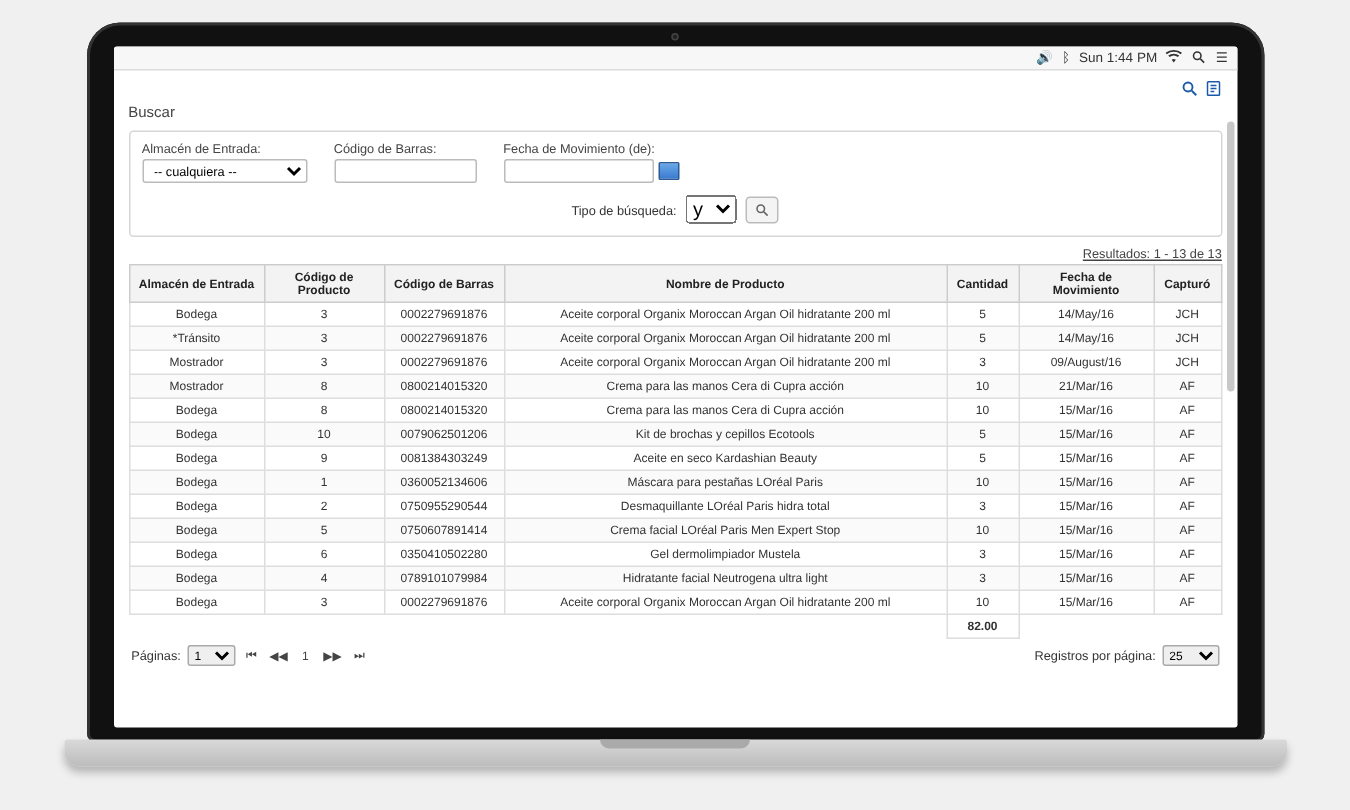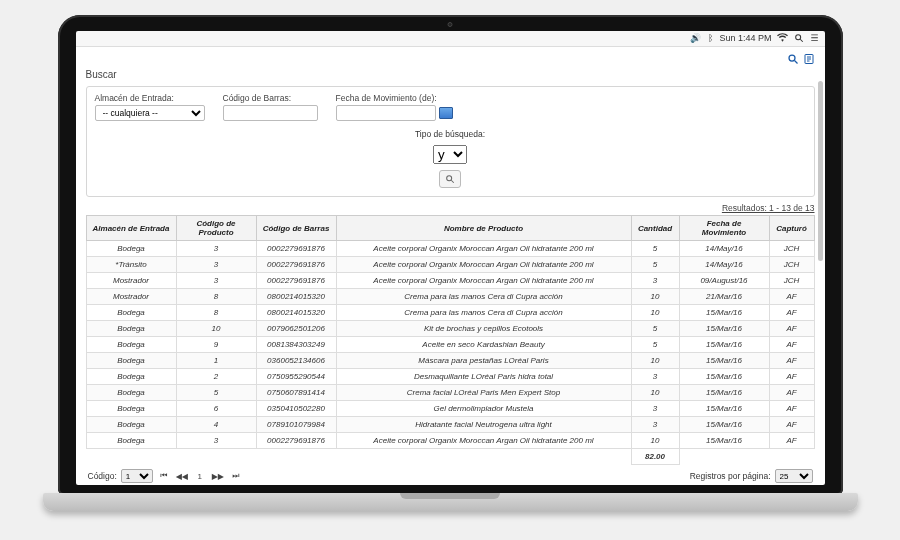--- a/index.html
+++ b/index.html
@@ -125,21 +125,20 @@
     border: 1px solid #2a5a9a;
     border-radius: 1px;
     display: inline-block;
   }
   .filter-row2 {
     display: flex;
     justify-content: center;
     align-items: center;
     gap: 6px;
     margin-top: 8px;
-    flex-direction: column;
   }
   .filter-row2 label { font-size: 8.5px; }
   .search-btn {
     width: 22px; height: 18px;
     border: 1px solid #bbb;
     border-radius: 3px;
     background: #f4f4f4;
     display: flex; align-items: center; justify-content: center;
     cursor: pointer;
   }
@@ -148,21 +147,20 @@
     text-align: right;
     font-size: 8.5px;
     color: #444;
     margin-bottom: 2px;
     text-decoration: underline;
   }
   table.data {
     width: 100%;
     border-collapse: collapse;
     font-size: 8px;
-    font-style: italic;
   }
   table.data th {
     background: #f3f3f3;
     border: 1px solid #ccc;
     padding: 3px 4px;
     font-weight: bold;
     color: #222;
     text-align: center;
   }
   table.data td {
@@ -431,21 +429,21 @@
             <tr>
               <td colspan="4" style="border:none;background:#fff"></td>
               <td>82.00</td>
               <td colspan="2" style="border:none;background:#fff"></td>
             </tr>
           </tfoot>
         </table>
 
         <div class="pager">
           <div class="left">
-            <span>Código:</span>
+            <span>Páginas:</span>
             <select style="width:32px">
               <option>1</option>
             </select>
             <span class="navbtn">⏮</span>
             <span class="navbtn">◀◀</span>
             <span class="navbtn">1</span>
             <span class="navbtn">▶▶</span>
             <span class="navbtn">⏭</span>
           </div>
           <div class="right">

